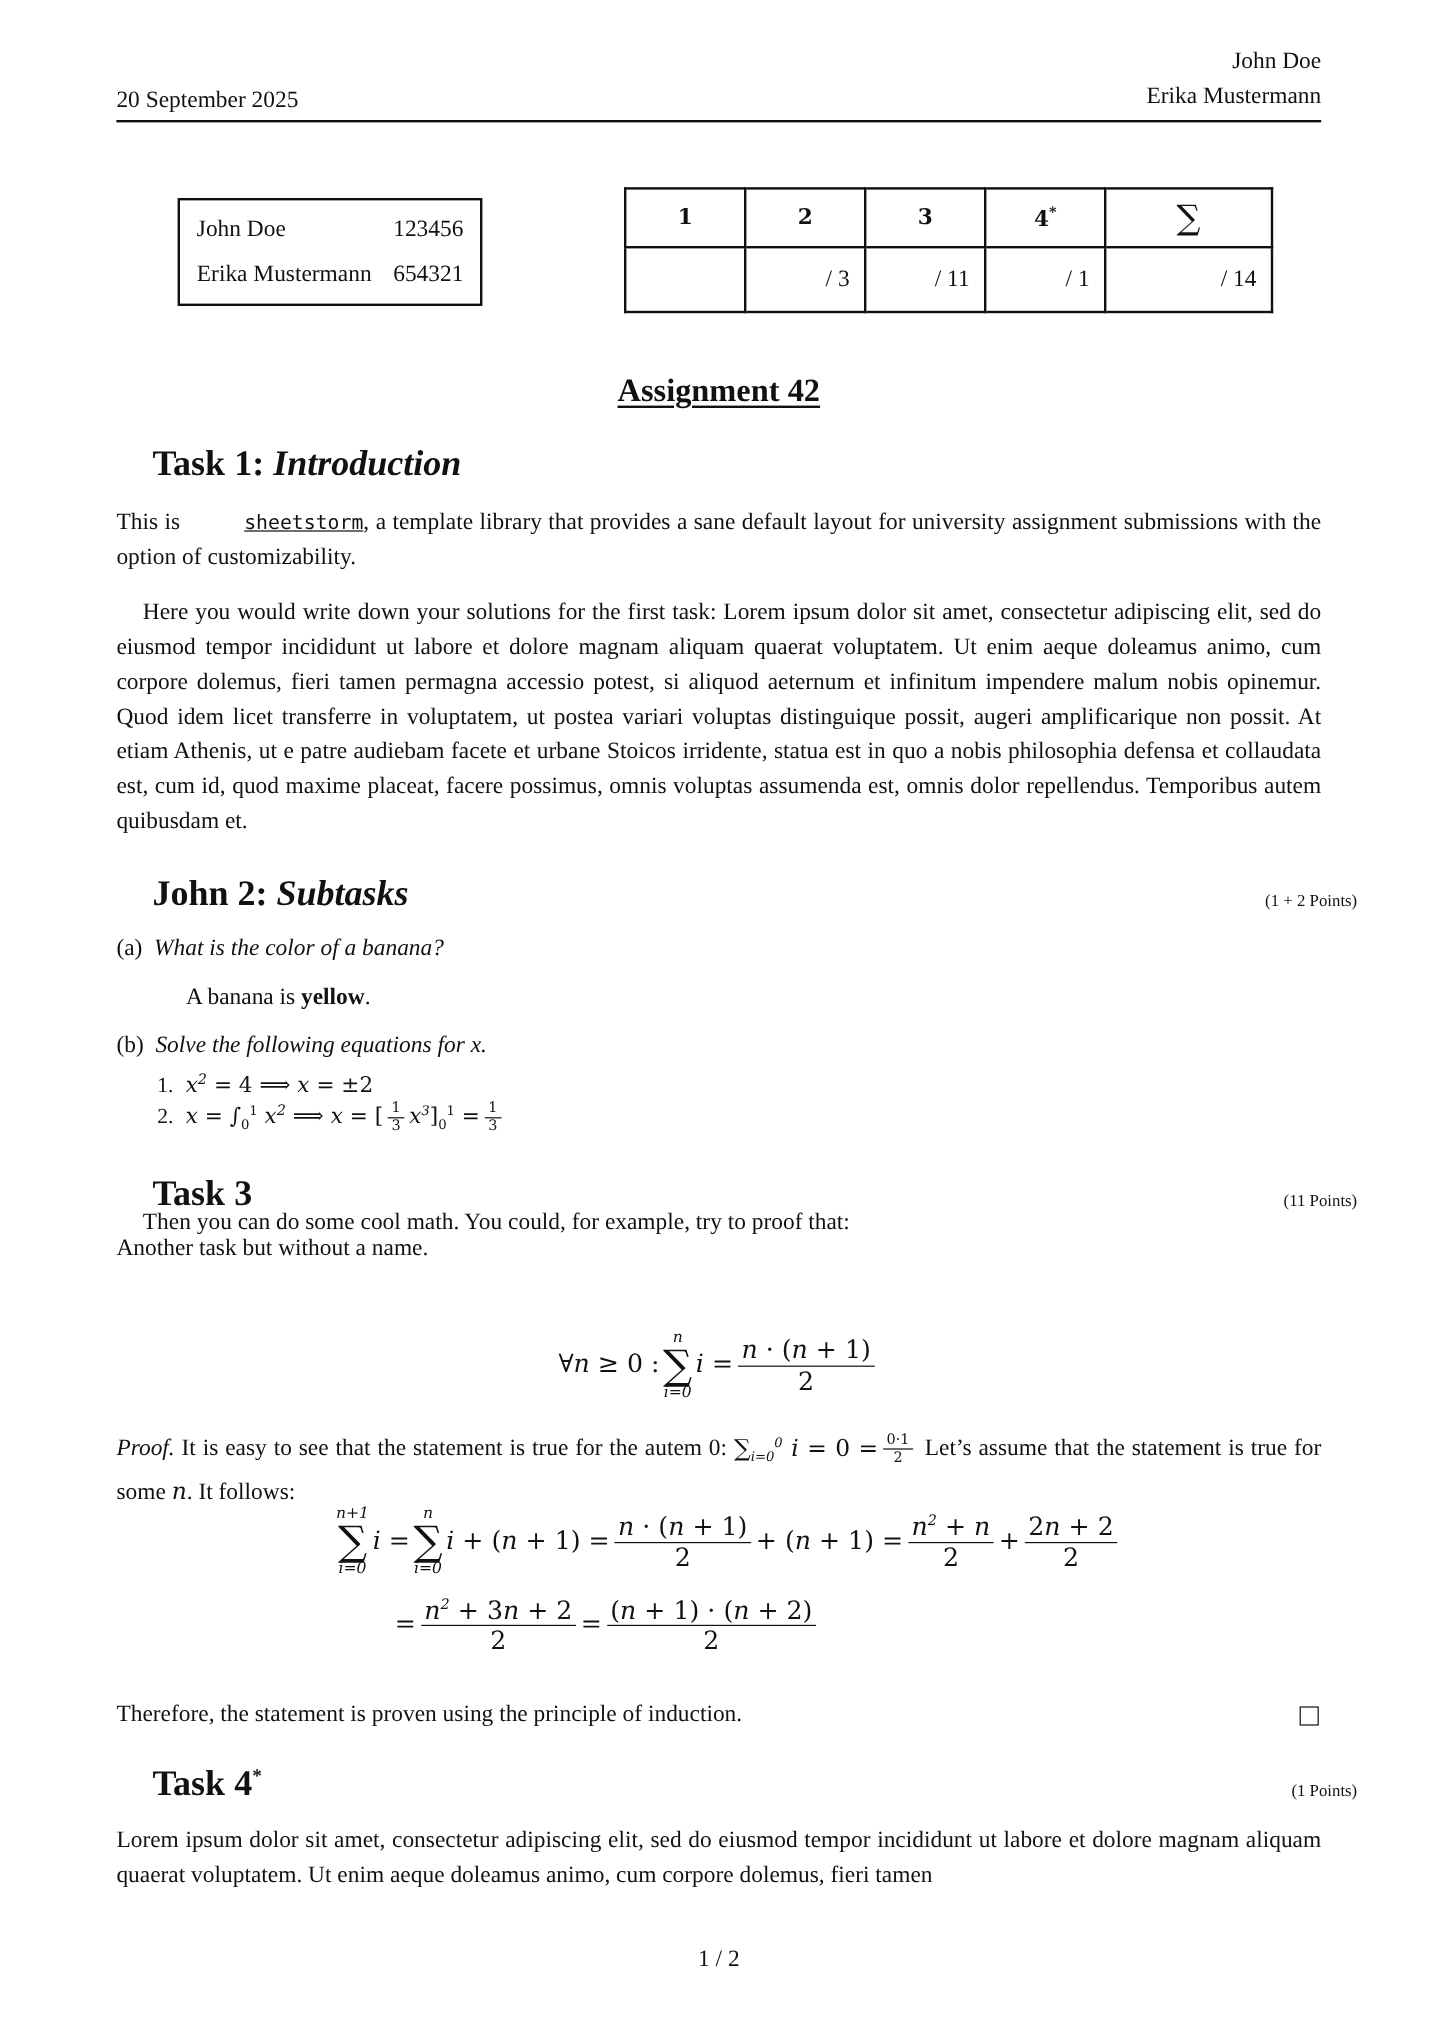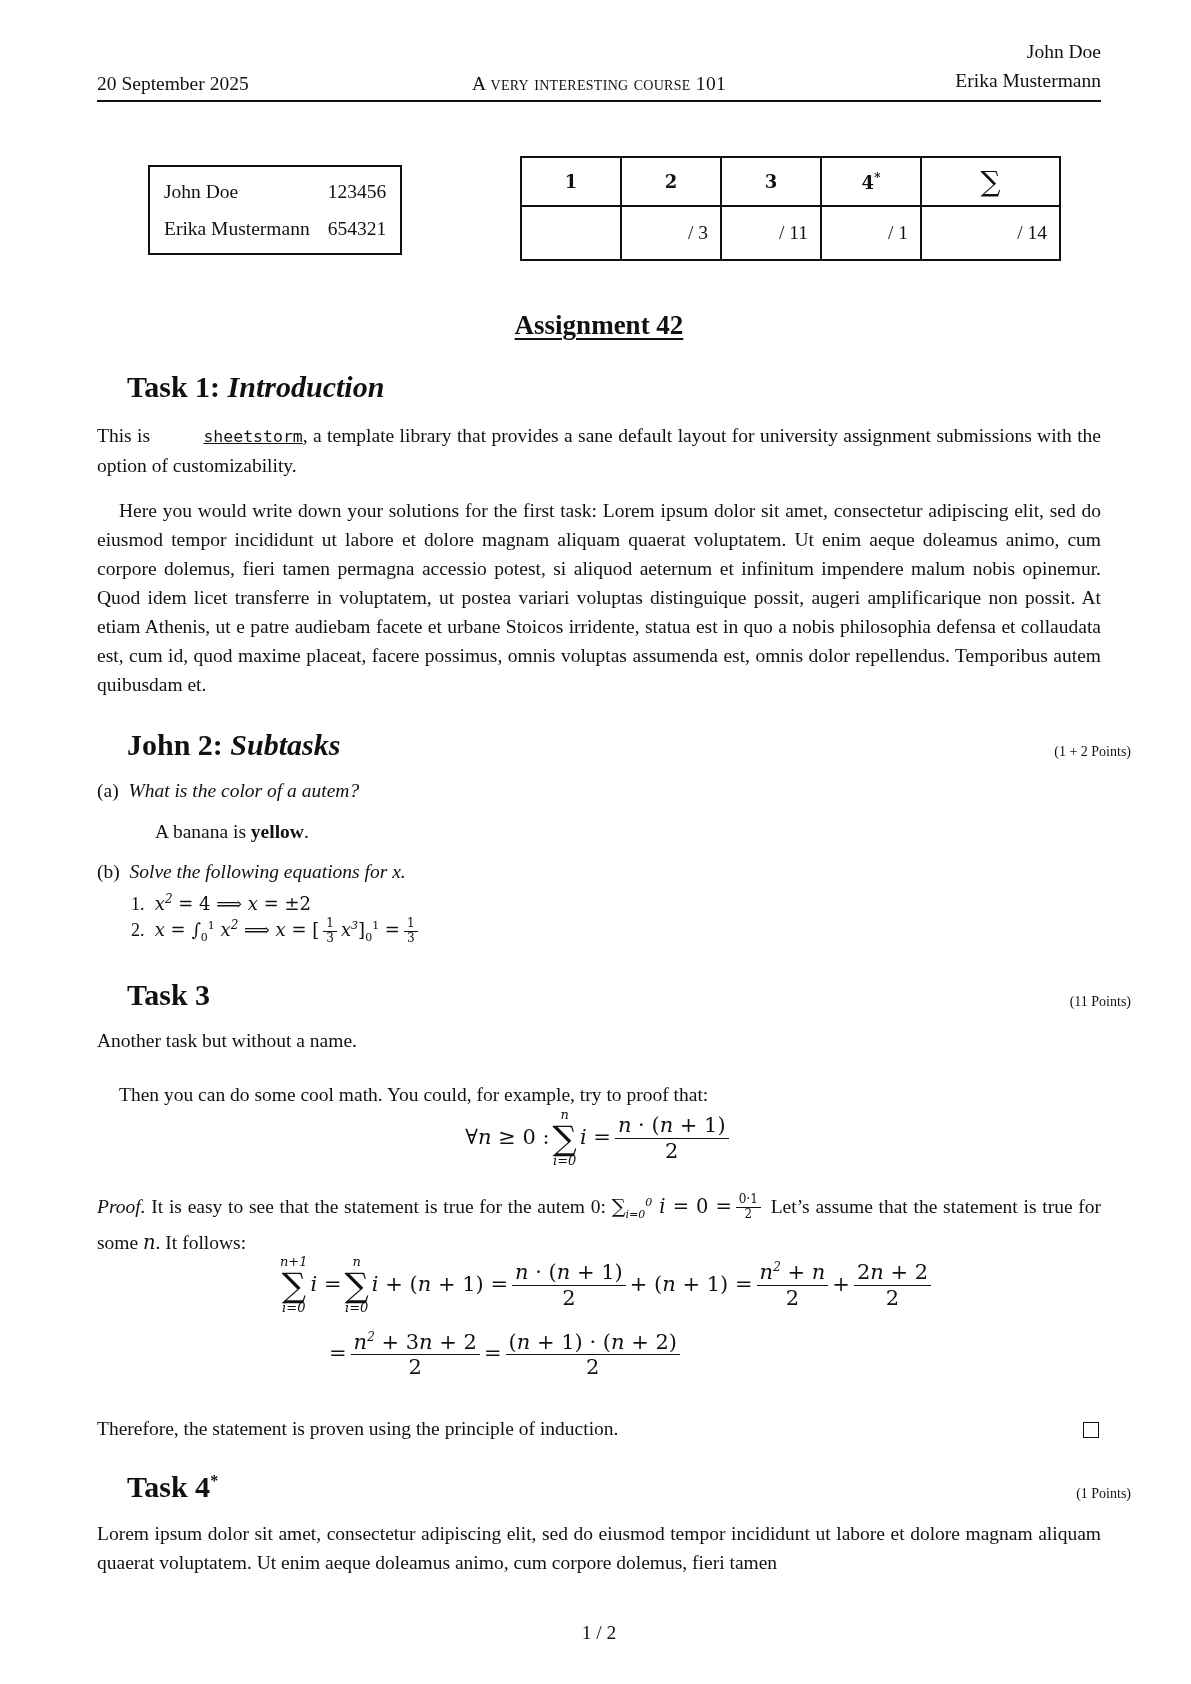--- a/index.html
+++ b/index.html
@@ -47,21 +47,20 @@
   .footer { position: absolute; left: 0; width: 100%; top: 1622px; text-align: center; }
   a.link { color: inherit; margin-left: 48px; }
 </style>
 </head>
 <body>
 
 <div class="page">
 
   <div class="hdr">
     <span class="hdr-date">20 September 2025</span>
-    <span class="hdr-course">A very interesting course 101</span>
     <div class="hdr-authors">
       <div>John Doe</div>
       <div>Erika Mustermann</div>
     </div>
   </div>
 
   <div class="students">
     <table>
       <tbody>
           <tr>
@@ -105,21 +104,21 @@
     <span>This is </span><a class="link code">sheetstorm</a><span>, a template library that provides a sane default layout for university assignment submissions with the option of customizability.</span>
   </div>
   <div class="para indent" style="top:496px;">Here you would write down your solutions for the first task: Lorem ipsum dolor sit amet, consectetur adipiscing elit, sed do eiusmod tempor incididunt ut labore et dolore magnam aliquam quaerat voluptatem. Ut enim aeque doleamus animo, cum corpore dolemus, fieri tamen permagna accessio potest, si aliquod aeternum et infinitum impendere malum nobis opinemur. Quod idem licet transferre in voluptatem, ut postea variari voluptas distinguique possit, augeri amplificarique non possit. At etiam Athenis, ut e patre audiebam facete et urbane Stoicos irridente, statua est in quo a nobis philosophia defensa et collaudata est, cum id, quod maxime placeat, facere possimus, omnis voluptas assumenda est, omnis dolor repellendus. Temporibus autem quibusdam et.</div>
 
   <div class="task-h" style="top:728px;">
     <span>John 2:</span>
     <em>Subtasks</em>
     <span class="pts">(1 + 2 Points)</span>
   </div>
   <div class="para" style="top:776px;">
-    <span>(a)</span>&nbsp;&nbsp;<em>What is the color of a autem?</em>
+    <span>(a)</span>&nbsp;&nbsp;<em>What is the color of a banana?</em>
   </div>
   <div class="para" style="top:817px; left:58px; width:940px;">
     <span>A banana is </span><b>yellow</b><span>.</span>
   </div>
   <div class="para" style="top:857px;">
     <span>(b)</span>&nbsp;&nbsp;<em>Solve the following equations for x.</em>
   </div>
   <div class="para" style="top:885px; left:34px; width:700px; line-height:28px; font-size:18px;">
     <span>1.</span>
     <span class="math">&nbsp;x<sup style="font-size:12px">2</sup> <span class="up">= 4 ⟹</span> x <span class="up">= ±2</span></span>
@@ -133,21 +132,21 @@
           <span class="num">1</span>
           <span>3</span>
         </span></span>
   </div>
 
   <div class="task-h" style="top:978px;">
     <span>Task 3</span>
     <span class="pts">(11 Points)</span>
   </div>
   <div class="para" style="top:1026px;">Another task but without a name.</div>
-  <div class="para indent" style="top:1080px;">Then you can do some cool math. You could, for example, try to proof that:</div>
+  <div class="para indent" style="top:1004px;">Then you can do some cool math. You could, for example, try to proof that:</div>
   <div class="eq" style="top:1108px;">
     <span class="math"><span class="up">∀</span>n <span class="up">≥ 0 :</span></span><span class="sumop math">
         <span class="lim">n</span>
         <span class="big">∑</span>
         <span class="lim">i=0</span>
       </span><span class="math">i <span class="up">=</span></span><span class="frac math">
         <span class="num">n <span class="up">· (</span>n <span class="up">+ 1)</span></span>
         <span class="up">2</span>
       </span>
   </div>

